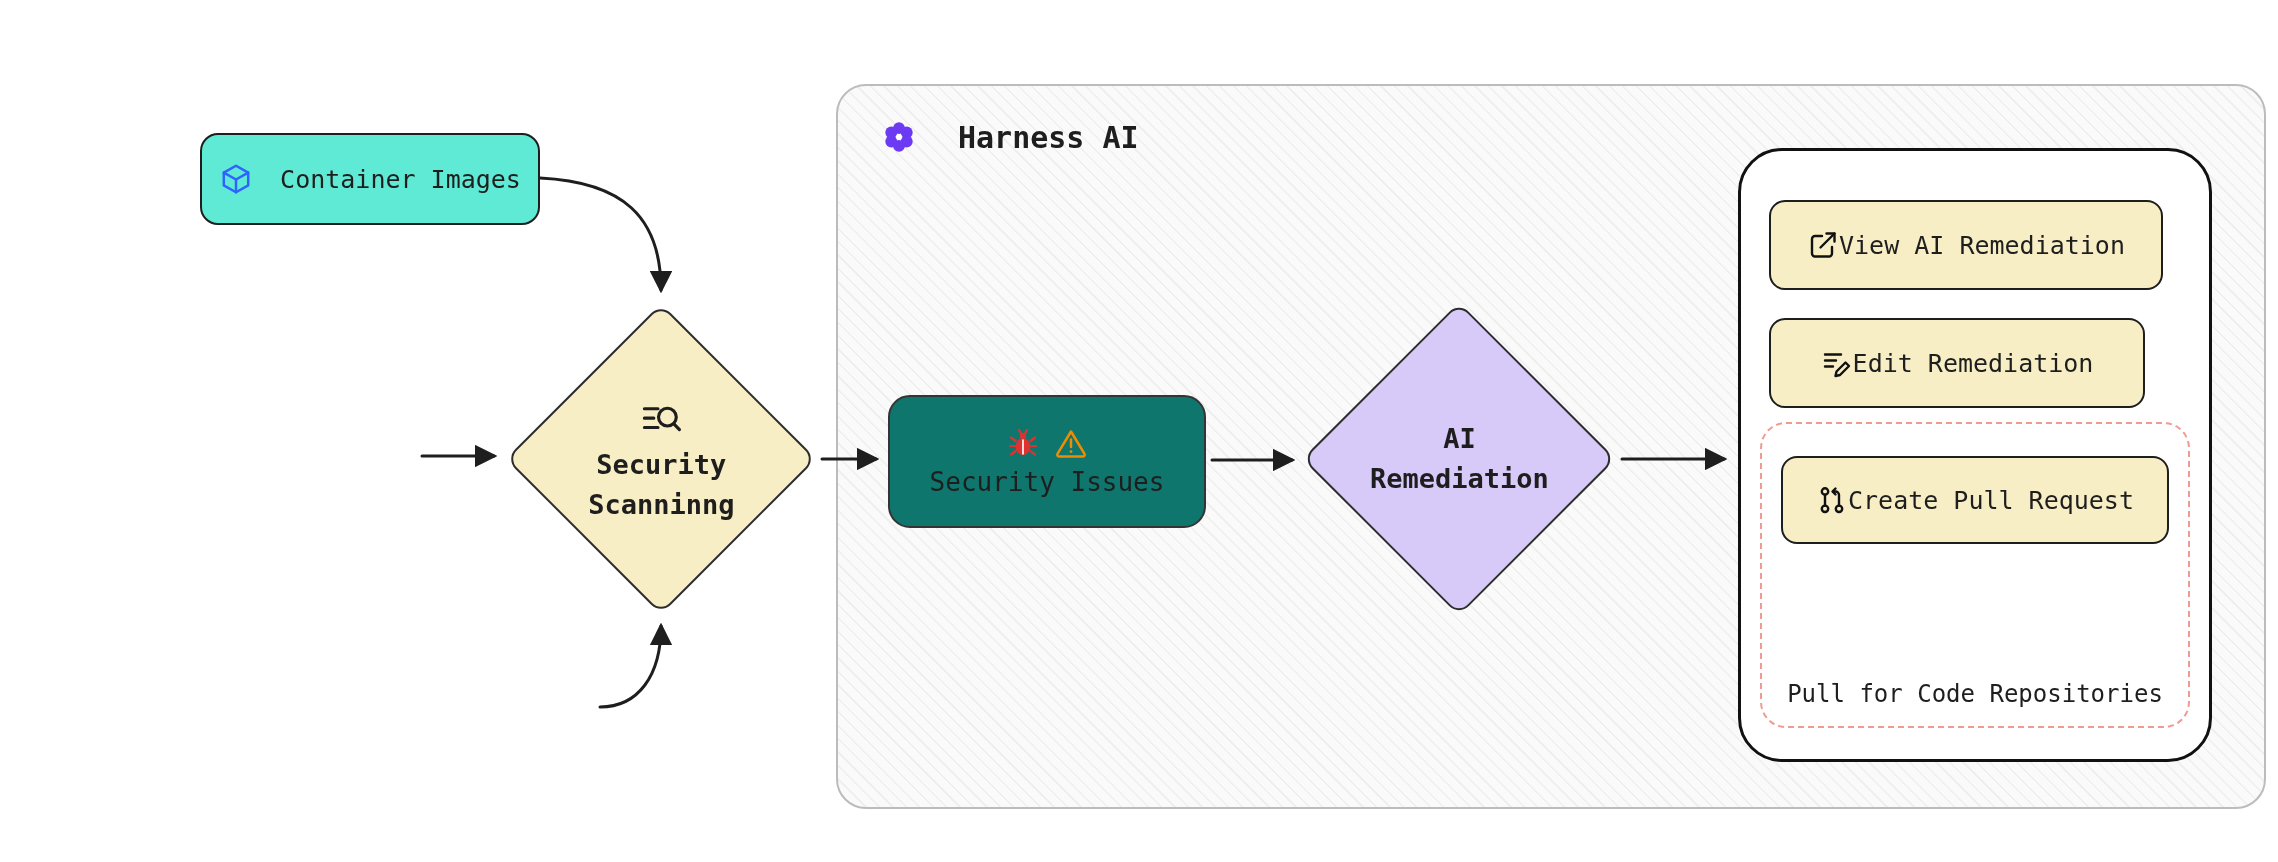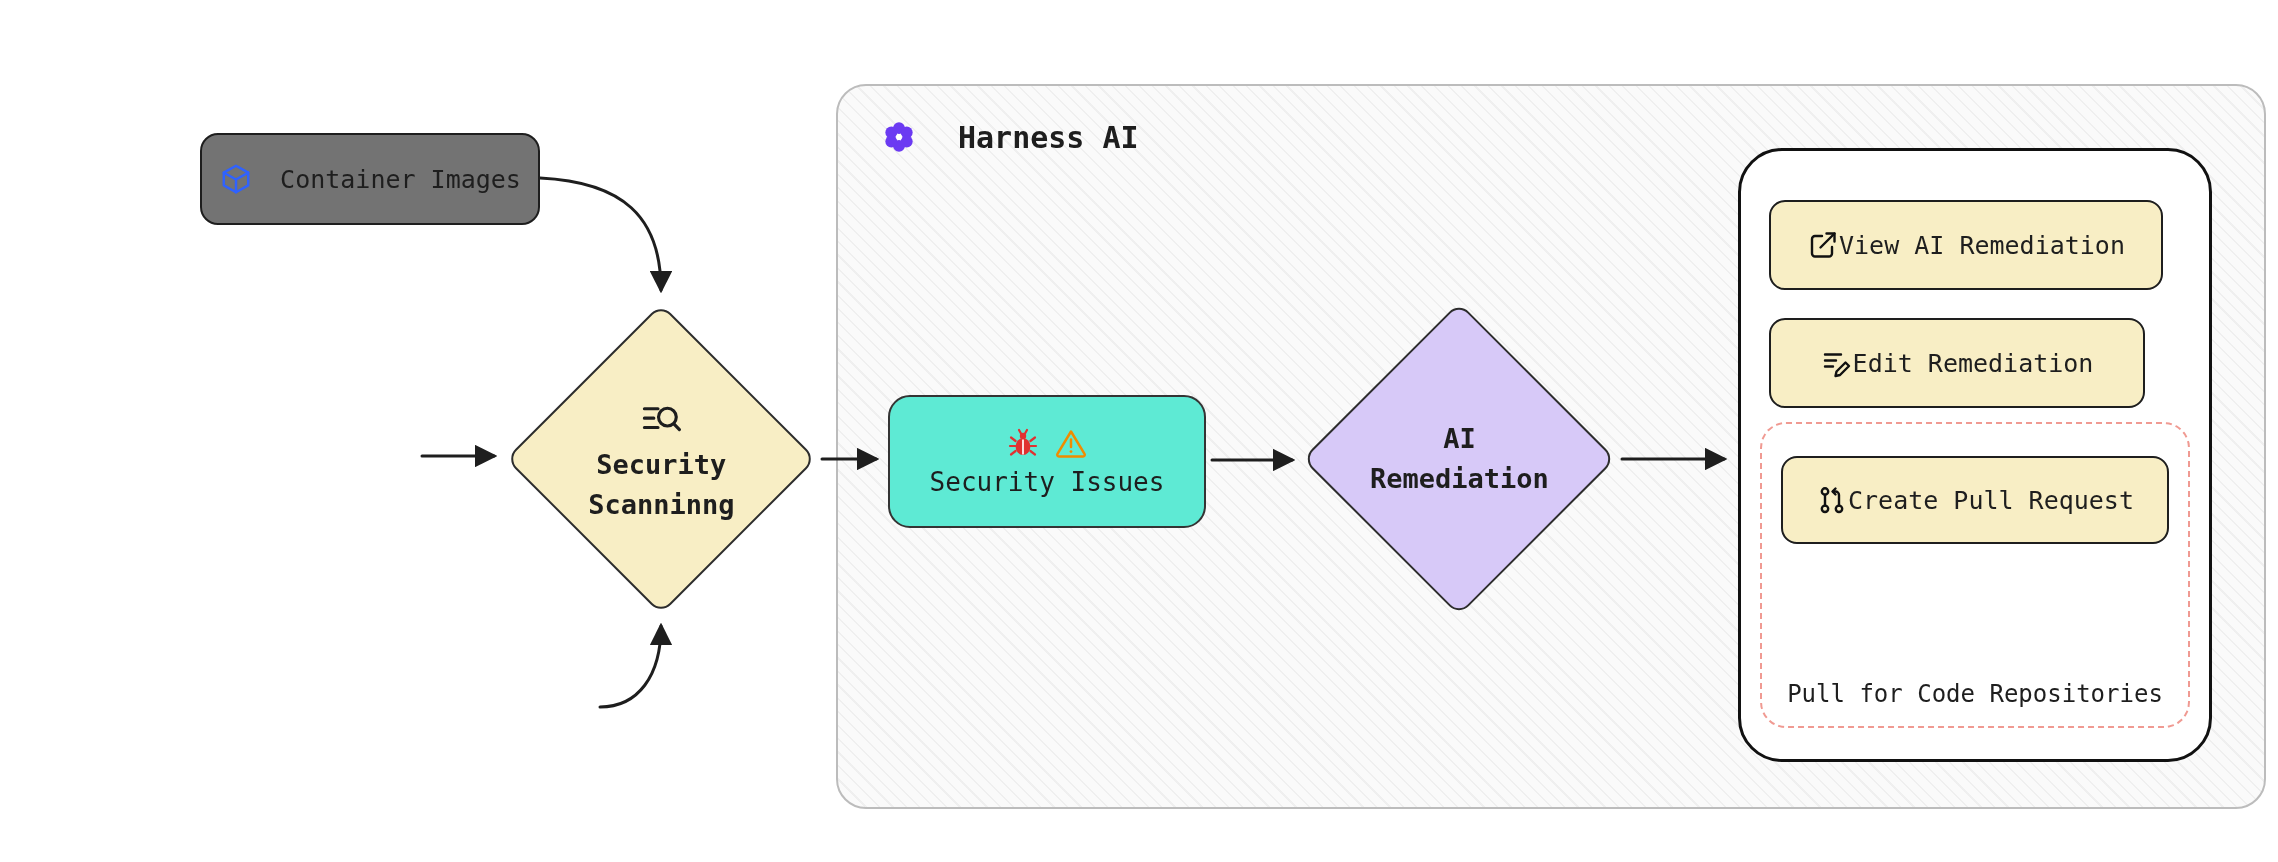--- a/index.html
+++ b/index.html
@@ -13,38 +13,38 @@
     background-image: repeating-linear-gradient(45deg, rgba(0,0,0,0.045) 0 1.6px, transparent 1.6px 9.5px);
     z-index:1;
   }
   .harness-header { position:absolute; display:flex; align-items:center; gap:12px; z-index:3; }
   .harness-header .t { font-size:30px; font-weight:bold; }
 
   .arrows { position:absolute; left:0; top:0; z-index:4; pointer-events:none; }
 
   .node {
     position:absolute; display:flex; align-items:center; justify-content:center; gap:27px;
-    background:#737373; border:2.5px solid #1e1e1e; border-radius:18px;
+    background:#5eead4; border:2.5px solid #1e1e1e; border-radius:18px;
     font-size:25px; z-index:5;
   }
 
   .diamond {
     position:absolute; border:2.5px solid #2d2d2d; border-radius:14px;
     transform:rotate(45deg); display:flex; align-items:center; justify-content:center; z-index:5;
   }
   .diamond.yellow { background:#f8eec5; }
   .diamond.purple { background:#d7c9f8; }
   .diamond-inner {
     transform:rotate(-45deg); display:flex; flex-direction:column; align-items:center;
     gap:6px; font-weight:bold; font-size:27px; text-align:center; line-height:1.25;
   }
 
   .issues-box {
     position:absolute; display:flex; flex-direction:column; align-items:center; justify-content:center;
-    gap:8px; background:#5eead4; border:2.5px solid #343434; border-radius:22px;
+    gap:8px; background:#0f766e; border:2.5px solid #343434; border-radius:22px;
     font-size:26px; z-index:5;
   }
   .issues-icons { display:flex; align-items:center; gap:16px; }
 
   .actions-box { position:absolute; background:#ffffff; border:3px solid #111111; border-radius:44px; z-index:3; }
   .dashed-box { position:absolute; border:2.5px dashed #f09a92; border-radius:26px; z-index:4; }
 
   .pill {
     position:absolute; display:flex; align-items:center; justify-content:center; 
     background:#f8eec5; border:2.5px solid #1e1e1e; border-radius:16px;

